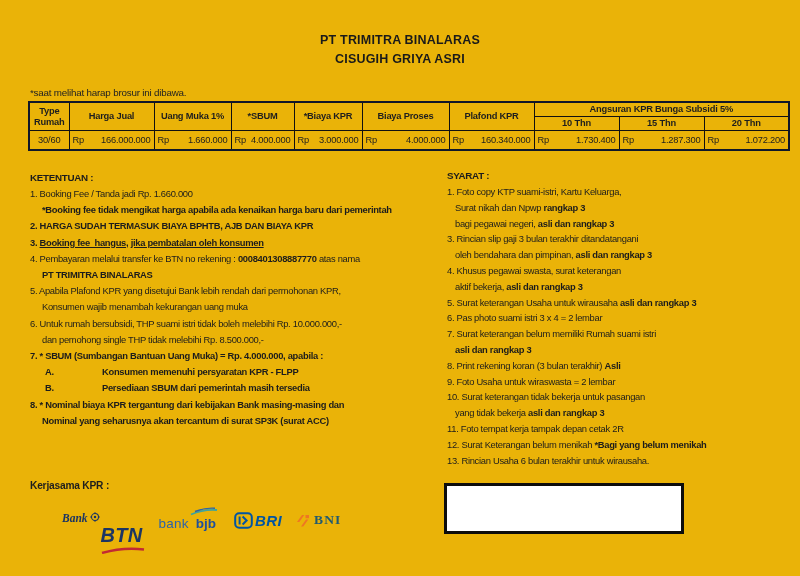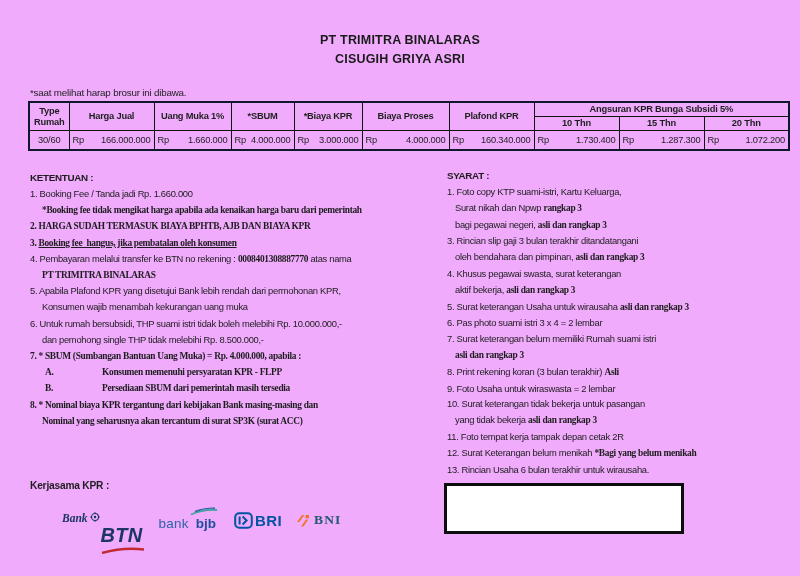--- a/index.html
+++ b/index.html
@@ -1,17 +1,17 @@
 <!DOCTYPE html>
 <html><head>
 <meta charset="utf-8">
 <style>
   html,body{margin:0;padding:0;background:#ffffff;}
   .page{
-    position:relative; width:800px; height:576px; background:#f0abfc;
+    position:relative; width:800px; height:576px; background:#eab308;
     font-family:"Liberation Sans", sans-serif; color:#1e1e1e; overflow:hidden;
   }
   
   .title{position:absolute; top:31px; left:0; right:0; text-align:center;
     font-weight:bold; font-size:12.5px; line-height:19px; color:#1a1a1a; letter-spacing:0.2px;}
   
   .note{position:absolute; left:30px; top:87px; font-size:9.8px; letter-spacing:-0.2px; color:#222;}
   
   .price-table{position:absolute; left:28px; top:101px; width:758px;
     border-collapse:collapse; table-layout:fixed; font-size:9.3px; letter-spacing:-0.2px;
@@ -24,21 +24,21 @@
   .money .val{float:right;}
   
   .col{position:absolute; font-size:9.4px; letter-spacing:-0.3px; color:#1c1c1c;}
   .col-heading{font-weight:bold; font-size:9.8px; line-height:17px; white-space:pre;}
   .line{white-space:pre; line-height:16.2px;}
   .syarat .line{line-height:15.8px;}
   .ind0{padding-left:0;}
   .ind1{padding-left:12px;}
   .ind2{padding-left:15px;}
   .syarat .ind1{padding-left:8px;}
-  .b{font-weight:bold;font-family:Liberation Serif, serif;}
+  .b{font-weight:bold;}
   .u{text-decoration:underline;}
   .ketentuan{left:30px; top:169px; width:418px;}
   .syarat{left:447px; top:167px; width:345px;}
   
   .kerjasama{position:absolute; left:30px; top:480px; font-weight:bold; font-size:10.2px; letter-spacing:-0.2px;}
   .empty-box{position:absolute; left:444px; top:483px; width:234px; height:45px;
     border:3px solid #0d0d0d; background:#fff;}
   .logos{position:absolute; left:62px; top:505px; display:flex; align-items:center; height:30px;}
   .logo{position:relative; display:flex; align-items:center;}
   
@@ -47,21 +47,21 @@
     font-size:11.5px; color:#1c3563; margin-right:2px;}
   .btn-gear{margin:0 1px 2px 0;}
   .btn-main{font-style:italic; font-weight:bold; font-size:20px; color:#1c3563; letter-spacing:0.3px;margin-top:34px;}
   .btn-swoosh{position:absolute; right:-2px; bottom:-3px;}
   
   .logo-bjb{margin-right:18px; padding-top:6px;}
   .bjb-swoosh{position:absolute; top:-3px; left:30px;}
   .bjb-bank{color:#2d63a8; font-size:13.5px; letter-spacing:0.2px;}
   .bjb-main{color:#1f4f9c; font-weight:bold; font-size:13.5px; margin-left:7px;}
   
-  .logo-bri{margin-right:14px;}
+  .logo-bri{margin-right:14px;font-style:italic;}
   .bri-text{color:#0054a3; font-weight:bold; font-size:15px; letter-spacing:0.4px; margin-left:2px;}
   
   .bni-text{color:#215a70; font-weight:bold; font-size:13.5px;
     font-family:"Liberation Serif", serif; letter-spacing:1.2px; margin-left:3px;}
 </style>
 </head>
 <body>
 
 <div class="page">
 

